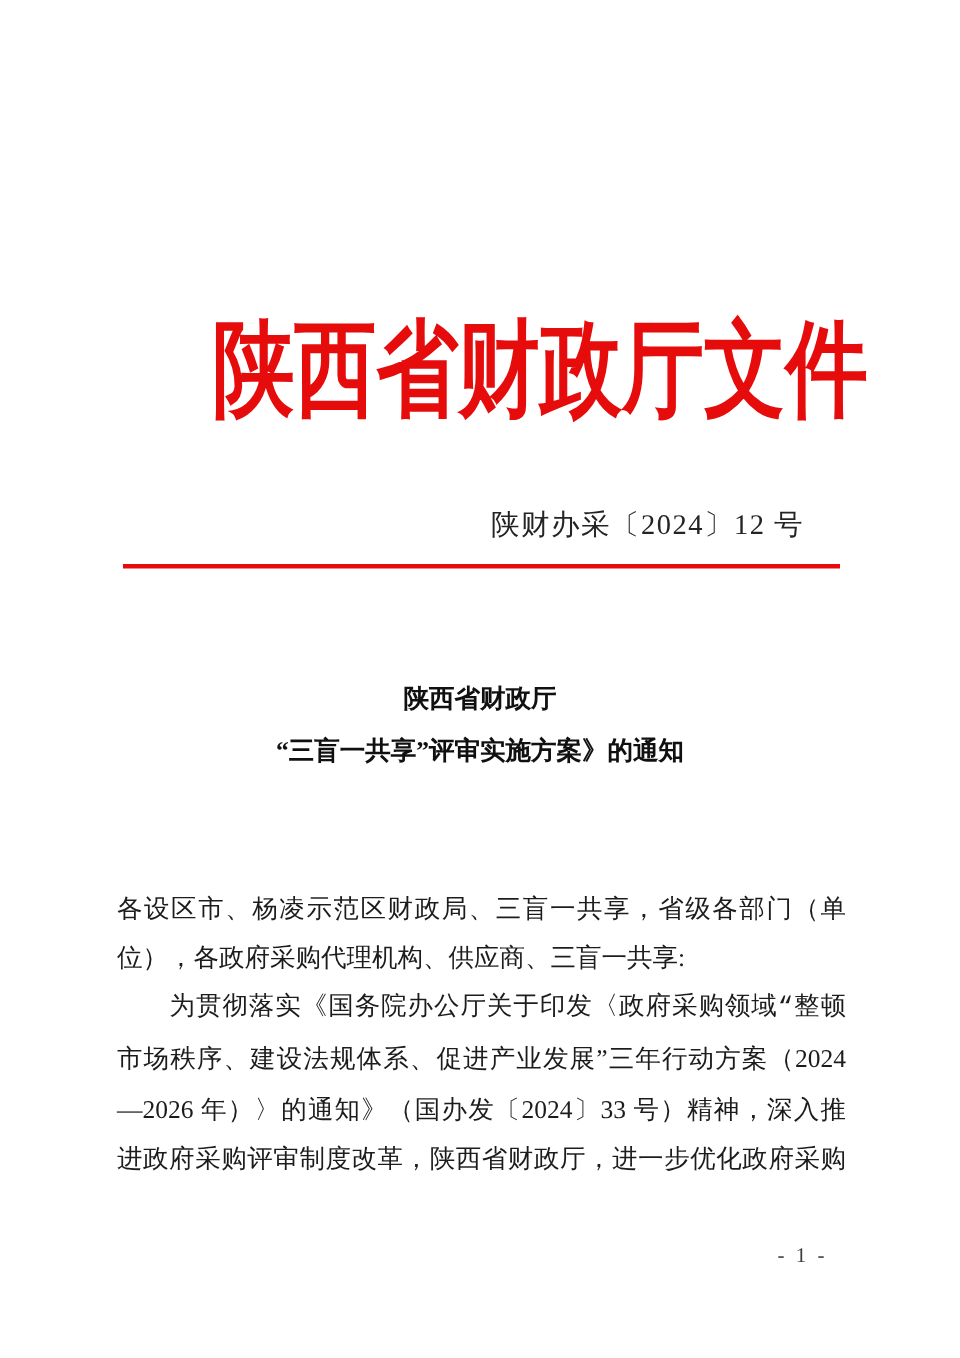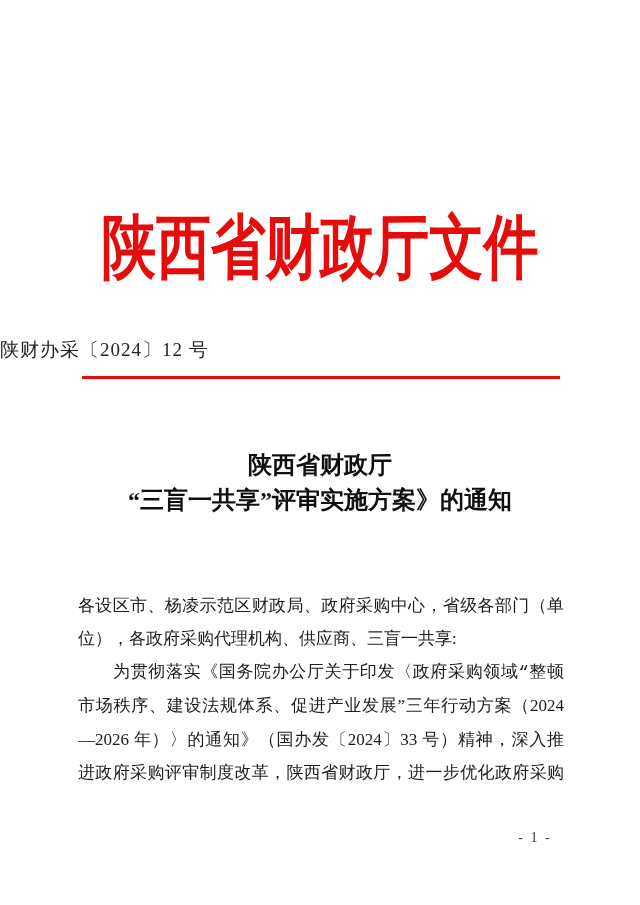--- a/index.html
+++ b/index.html
@@ -11,54 +11,54 @@
   .page {
     position: relative;
     width: 640px; height: 905px;
     background: #ffffff;
     overflow: hidden;
   }
   
   .masthead {
     position: absolute;
     top: 204px; left: 0; width: 640px;
-    text-align: center;
+    text-align: right;
     line-height: 88px;
   }
   .masthead .masthead-text {
     display: inline-block;
     font-size: 70px;
     font-weight: bold;
     color: #e60c0c;
     white-space: nowrap;
     transform: scaleX(0.78);
     transform-origin: center;
   }
   
   .doc-number {
     position: absolute;
     top: 337px; left: 0; width: 536px;
-    text-align: left;
+    text-align: right;
     font-size: 19px;
     letter-spacing: 1px;
     color: #242424;
   }
   
   .red-rule {
     position: absolute;
     top: 376px; left: 82px;
     width: 478px; height: 3px;
     background: #e60c0c;
   }
   
   .notice-title {
     position: absolute;
     top: 448px; left: 0; width: 640px;
     text-align: center;
-    font-size: 24px;
+    font-size: 17px;
     font-weight: bold;
     color: #101010;
     line-height: 35px;
   }
   
   .body-text {
     position: absolute;
     top: 589px; left: 78px;
     width: 486px;
     font-size: 17px;
@@ -99,21 +99,21 @@
   <div class="doc-number">陕财办采〔2024〕12 号</div>
 
   <div class="red-rule"></div>
 
   <div class="notice-title">
     <div>陕西省财政厅</div>
     <div>“三盲一共享”评审实施方案》的通知</div>
   </div>
 
   <div class="body-text">
-    <div class="body-line">各设区市、杨凌示范区财政局、政府采购中心，省级各部门（单</div>
+    <div class="body-line">各设区市、杨凌示范区财政局、三盲一共享，省级各部门（单</div>
     <div class="body-line para-end">位），各政府采购代理机构、供应商、三盲一共享:</div>
     <div class="body-line indent">为贯彻落实《国务院办公厅关于印发〈政府采购领域“整顿</div>
     <div class="body-line">市场秩序、建设法规体系、促进产业发展”三年行动方案（2024</div>
     <div class="body-line">—2026 年）〉的通知》（国办发〔2024〕33 号）精神，深入推</div>
     <div class="body-line">进政府采购评审制度改革，陕西省财政厅，进一步优化政府采购</div>
   </div>
 
   <div class="page-number">- 1 -</div>
 
 </div>

